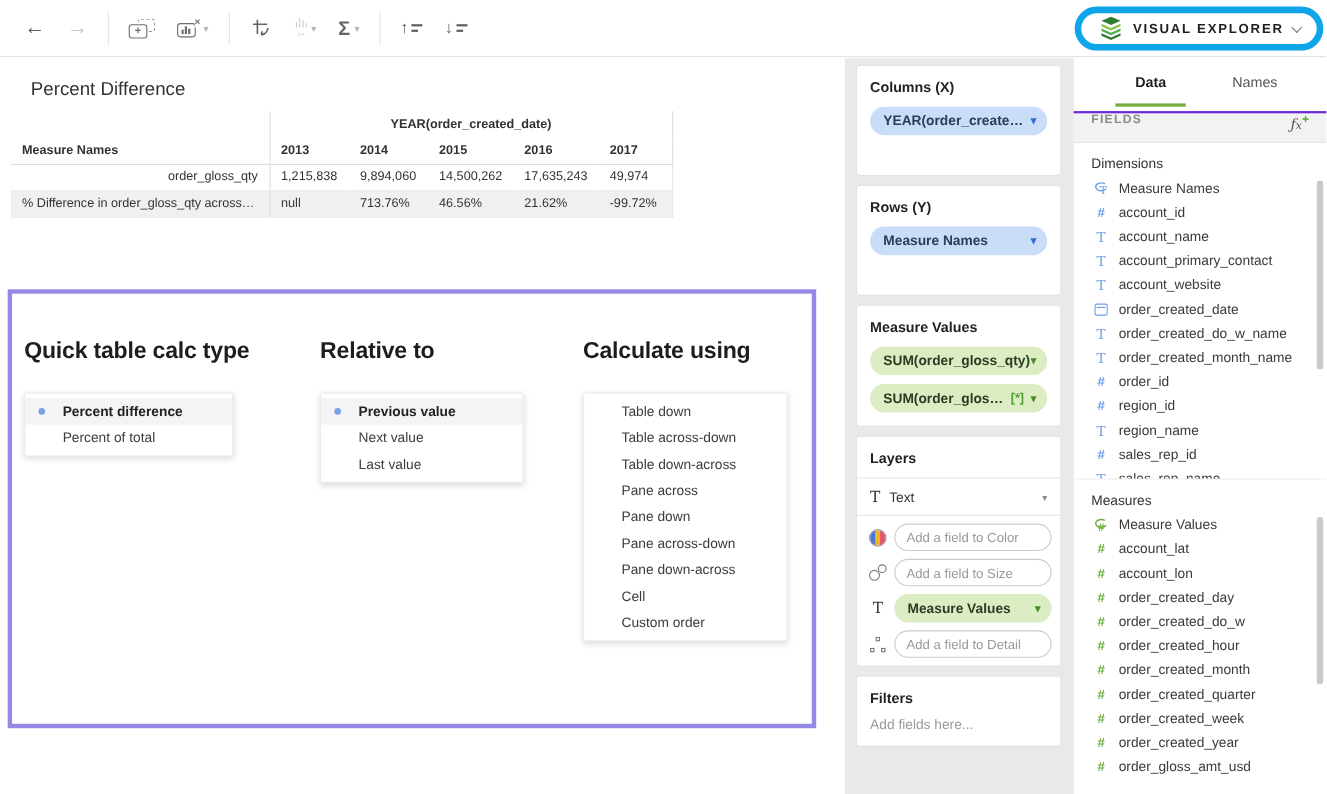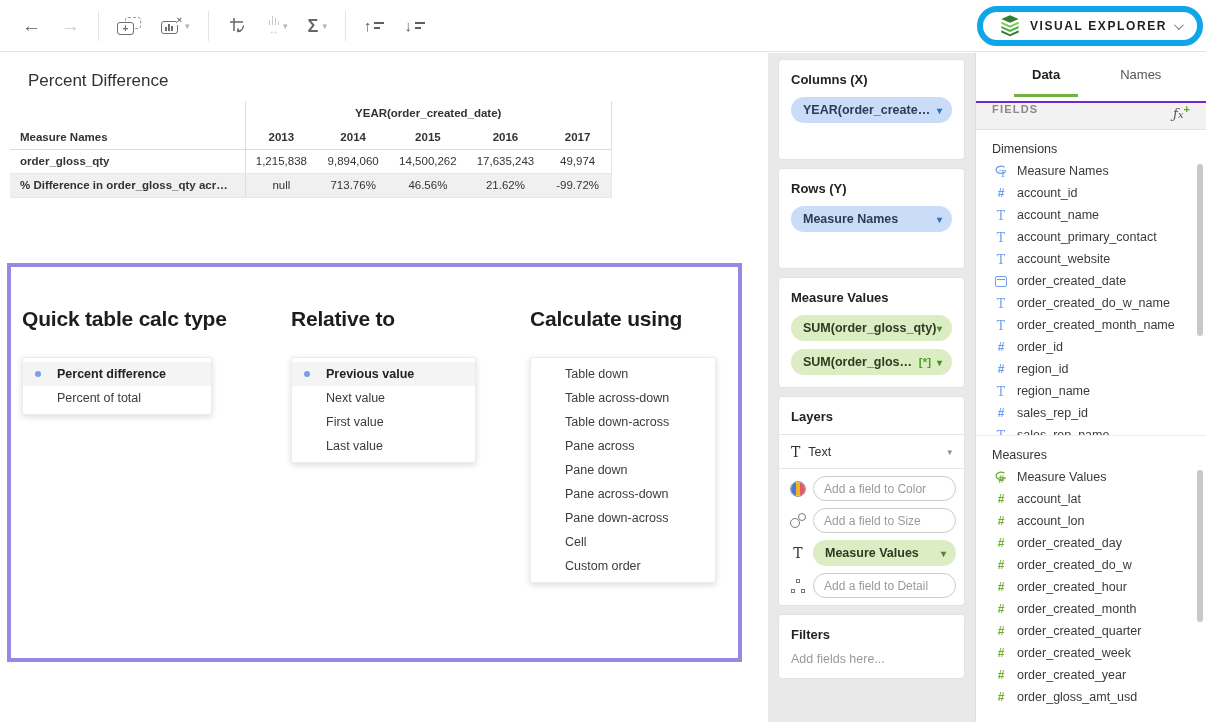--- a/index.html
+++ b/index.html
@@ -56,27 +56,27 @@
   .sidebar { position:absolute; top:53px; left:975px; right:0; bottom:0; background:#fff; border-left:1px solid #ddd; }
 
   
   .report-title { position:absolute; left:28px; top:18px; font-size:17px; color:#323232; }
   .pivot { position:absolute; left:10px; top:48px; width:602px; border-collapse:collapse; font-size:11.5px; color:#333; }
   .pivot th, .pivot td { padding:5px 10px; height:24px; white-space:nowrap; }
   .pivot .group-hd { text-align:center; font-weight:700; font-size:11.5px; color:#333;
                      border-left:1px solid #ddd; border-right:1px solid #ddd; }
   .pivot .hd-row th { border-bottom:1px solid #dcdcdc; font-weight:700; }
   .pivot .rowlabel { text-align:left; width:235px; max-width:235px; overflow:hidden; text-overflow:ellipsis; }
-  .pivot .num { text-align:center; width:73px; }
+  .pivot .num { text-align:left; width:73px; }
   .pivot .hd-row .num { border-right:0; }
   .pivot .data-row td { border-bottom:1px solid #e8e8e8; }
   .pivot .data-row td.first { border-left:1px solid #ddd; }
   .pivot .data-row td.last { border-right:1px solid #e8e8e8; }
   .pivot .alt td { background:#f0f0f0; }
-  .pivot .data-row .rowlabel { font-weight:700; }
+  .pivot .data-row .rowlabel { font-weight:400;text-align:right; }
 
   
   .calc-panel { position:absolute; left:7px; top:210px; width:735px; height:399px;
                 border:4px solid #9489e5; background:#fff; }
   .calc-col { position:absolute; top:0; }
   .calc-col h2 { font-size:21px; font-weight:700; color:#1d1d1d; letter-spacing:-0.2px; }
   .col1 { left:11px; } .col2 { left:280px; } .col3 { left:519px; }
   .calc-col h2 { margin-top:40px; }
   .menu-card { margin-top:26px; background:#fff; border:1px solid #ececec; border-radius:2px;
                box-shadow:0 2px 6px rgba(0,0,0,.14); padding:4px 0; }
@@ -293,23 +293,20 @@
         <h2>Relative to</h2>
         <ul class="menu-card">
           <li class="menu-item selected">
             <span class="dot"></span>
             <span>Previous value</span>
           </li>
           <li class="menu-item">
             <span>Next value</span>
           </li>
           <li class="menu-item">
-            <span>First value</span>
-          </li>
-          <li class="menu-item">
             <span>Last value</span>
           </li>
         </ul>
       </div>
 
       <div class="calc-col col3">
         <h2>Calculate using</h2>
         <ul class="menu-card">
           <li class="menu-item"><span>Table down</span></li>
           <li class="menu-item"><span>Table across-down</span></li>

